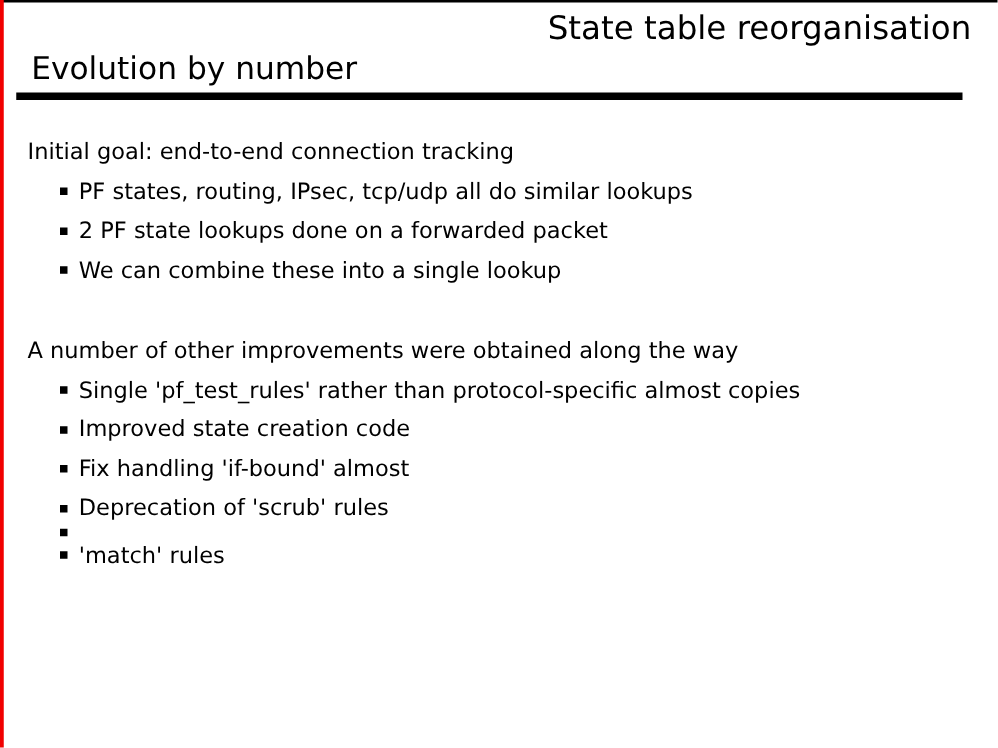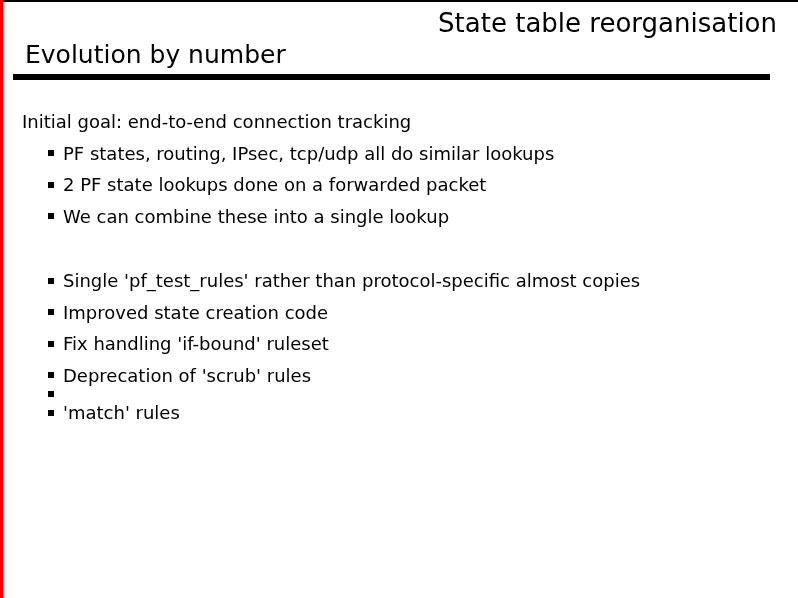--- a/index.html
+++ b/index.html
@@ -110,32 +110,33 @@
         <span class="bullet-marker"></span>
         <span class="bullet-text">2 PF state lookups done on a forwarded packet</span>
       </div>
       <div class="bullet-row">
         <span class="bullet-marker"></span>
         <span class="bullet-text">We can combine these into a single lookup</span>
       </div>
     </div>
 
     <div class="section">
+      <div class="intro">A number of other improvements were obtained along the way</div>
 
       <div class="bullet-row">
         <span class="bullet-marker"></span>
         <span class="bullet-text">Single 'pf_test_rules' rather than protocol-specific almost copies</span>
       </div>
       <div class="bullet-row">
         <span class="bullet-marker"></span>
         <span class="bullet-text">Improved state creation code</span>
       </div>
       <div class="bullet-row">
         <span class="bullet-marker"></span>
-        <span class="bullet-text">Fix handling 'if-bound' ruleset</span>
+        <span class="bullet-text">Fix handling 'if-bound' almost</span>
       </div>
       <div class="bullet-row">
         <span class="bullet-marker"></span>
         <span class="bullet-text">Deprecation of 'scrub' rules</span>
       </div>
       <div class="bullet-row">
         <span class="bullet-marker"></span>
       </div>
       <div class="bullet-row">
         <span class="bullet-marker"></span>

